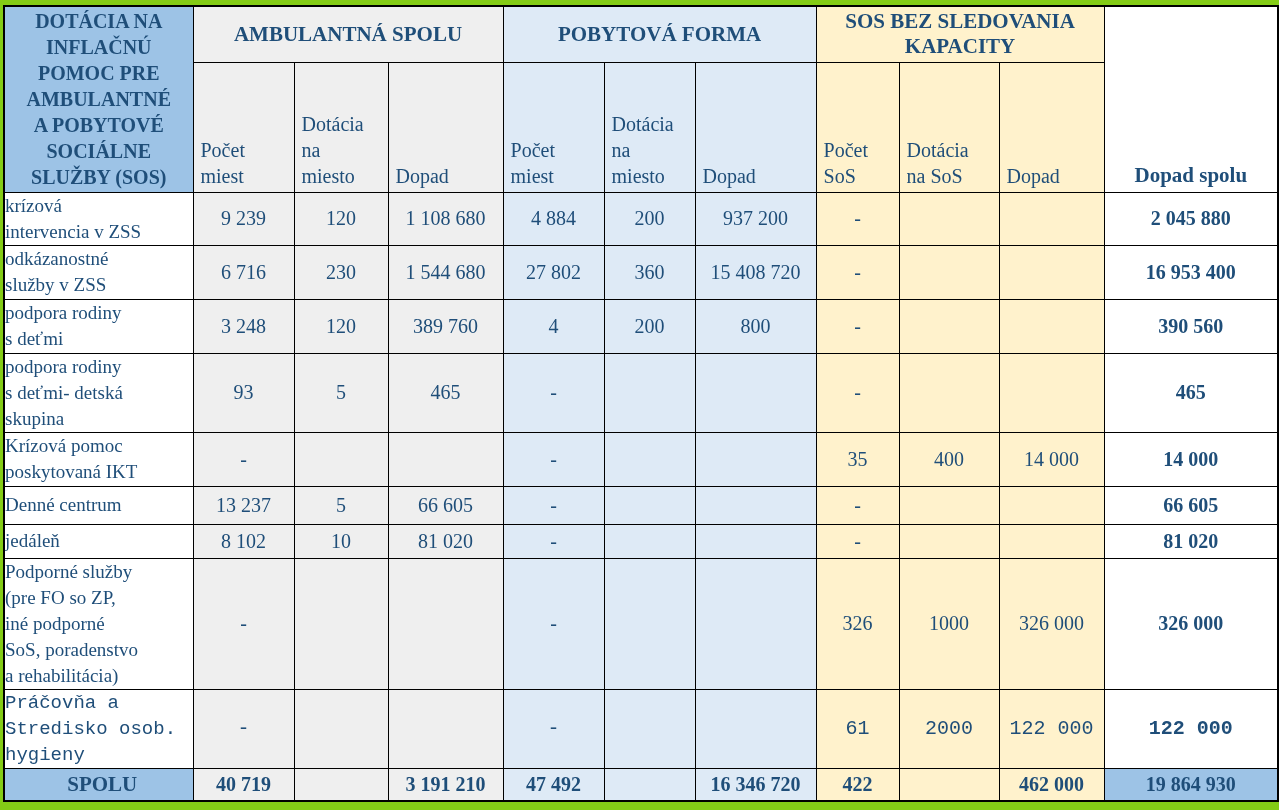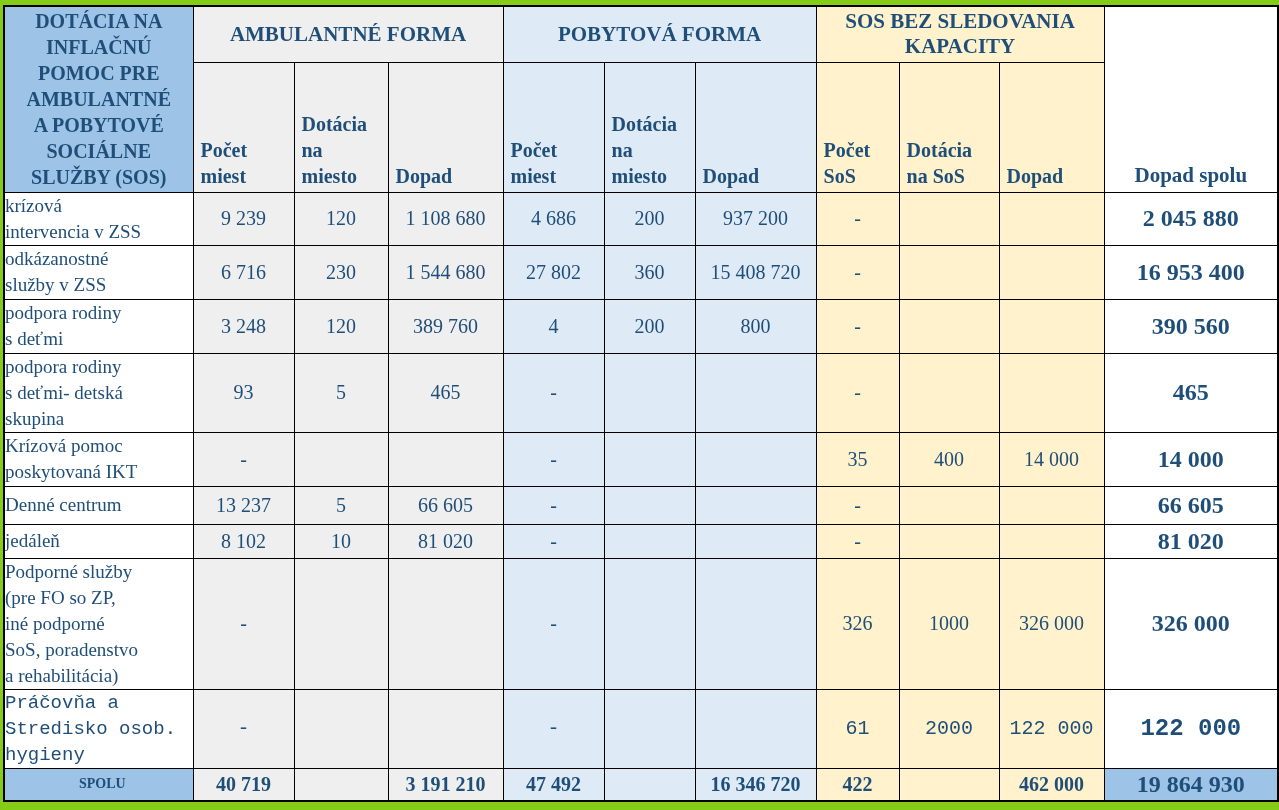--- a/index.html
+++ b/index.html
@@ -48,46 +48,46 @@
     font-size:20px;font-weight:bold;line-height:26px;
     text-align:center;vertical-align:middle;
     white-space:pre-line;
   }
   th.group{
     font-size:21px;font-weight:bold;line-height:25px;
     text-align:center;vertical-align:middle;
     white-space:pre-line;
   }
   th.sub{
-    font-size:20px;font-weight:bold;line-height:26px;
+    font-size:20px;font-weight:normal;line-height:26px;
     text-align:left;vertical-align:bottom;
     padding:0 4px 3px 7px;
     white-space:pre-line;
   }
   th.c-total-head{
     font-size:21px;font-weight:bold;
     text-align:center;vertical-align:bottom;
     padding-bottom:4px;
   }
   
   tbody th.label-cell{
     font-size:19px;font-weight:normal;line-height:26px;
     text-align:left;vertical-align:middle;
     padding-right:2px;
     white-space:pre-line;
   }
   tbody td.data-cell{
     font-size:20px;text-align:center;vertical-align:middle;
   }
   tbody td.total-cell{
-    font-size:24px;font-weight:bold;text-align:center;vertical-align:middle;
+    font-size:20px;font-weight:bold;text-align:center;vertical-align:middle;
   }
   tbody tr.spolu-row th.label-cell{
     font-weight:bold;text-align:center;vertical-align:middle;
-    font-size:14px;padding-left:9px;
+    font-size:21px;padding-left:9px;
   }
   tbody tr.spolu-row td{font-weight:bold;}
 </style>
 </head>
 <body>
 
 <div class="page">
   <table class="grant-table">
     <colgroup>
       <col style="width:189px">
@@ -104,21 +104,21 @@
     </colgroup>
     <thead>
       <tr class="r-groups">
         <th class="c-title bg-head" rowspan="2">DOTÁCIA NA
 INFLAČNÚ
 POMOC PRE
 AMBULANTNÉ
 A POBYTOVÉ
 SOCIÁLNE
 SLUŽBY (SOS)</th>
-        <th class="group bg-amb" colspan="3">AMBULANTNÉ FORMA</th>
+        <th class="group bg-amb" colspan="3">AMBULANTNÁ SPOLU</th>
         <th class="group bg-pob" colspan="3">POBYTOVÁ FORMA</th>
         <th class="group bg-sos" colspan="3">SOS BEZ SLEDOVANIA
 KAPACITY</th>
         <th class="c-total-head bg-white" rowspan="2">Dopad spolu</th>
       </tr>
       <tr class="r-subs">
         <th class="sub bg-amb">Počet
 miest</th>
         <th class="sub bg-amb">Dotácia
 na
@@ -137,21 +137,21 @@
         <th class="sub bg-sos">Dopad</th>
       </tr>
     </thead>
     <tbody>
         <tr>
           <th class="label-cell bg-white">krízová
 intervencia v ZSS</th>
           <td class="data-cell bg-amb">9 239</td>
           <td class="data-cell bg-amb">120</td>
           <td class="data-cell bg-amb">1 108 680</td>
-          <td class="data-cell bg-pob">4 686</td>
+          <td class="data-cell bg-pob">4 884</td>
           <td class="data-cell bg-pob">200</td>
           <td class="data-cell bg-pob">937 200</td>
           <td class="data-cell bg-sos">-</td>
           <td class="data-cell bg-sos"></td>
           <td class="data-cell bg-sos"></td>
           <td class="total-cell bg-white">2 045 880</td>
         </tr>
         <tr>
           <th class="label-cell bg-white">odkázanostné
 služby v ZSS</th>

